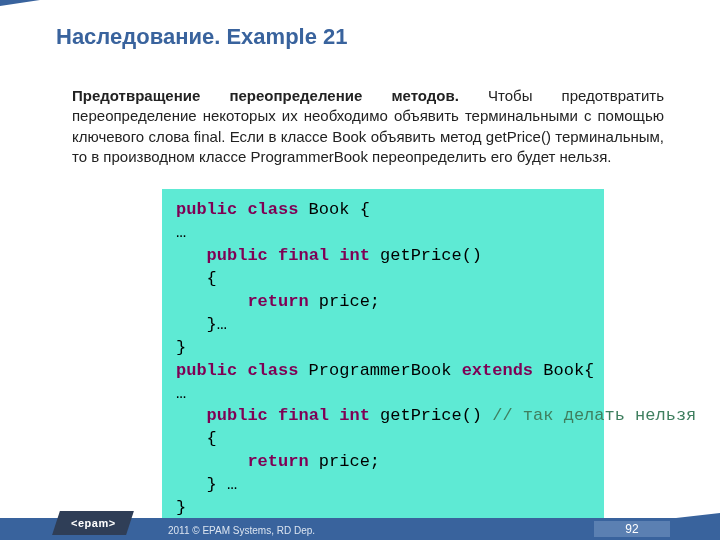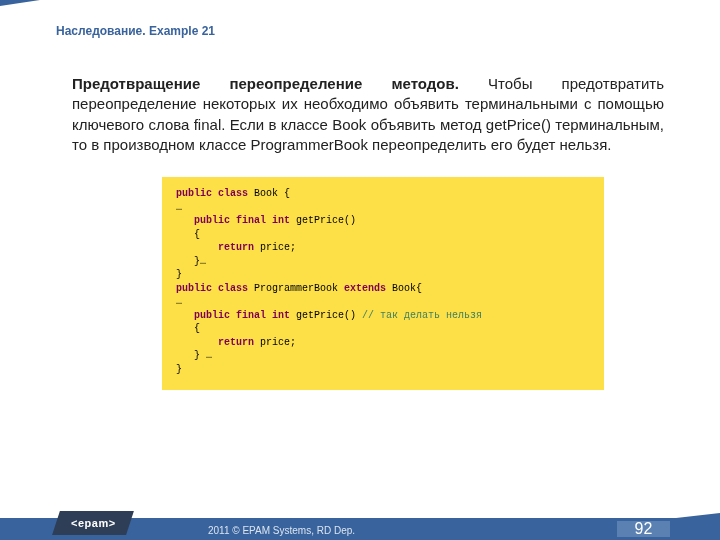--- a/index.html
+++ b/index.html
@@ -4,40 +4,40 @@
 <style>
   * { margin: 0; padding: 0; box-sizing: border-box; }
   body {
     width: 720px; height: 540px;
     font-family: Arial, Helvetica, sans-serif;
     background: #fff; position: relative;
     overflow: hidden;
   }
   .title {
     color: #39639d;
-    font-size: 12px;
+    font-size: 22px;
     font-weight: bold;
     padding: 24px 0 0 56px;
   }
   .body-wrap {
     padding: 36px 56px 0 72px;
   }
   .para {
     font-size: 15px;
     line-height: 1.35;
     text-align: justify;
     color: #222;
   }
   .para-strong { font-weight: bold; }
   .code-block {
     margin: 22px 60px 0 90px;
-    background: #fde047;
+    background: #5eead4;
     padding: 10px 14px 14px;
     font-family: "Courier New", Courier, monospace;
-    font-size: 10px;
+    font-size: 17px;
     line-height: 1.35;
     color: #222;
     white-space: pre;
   }
   .k { color: #7f0055; font-weight: bold; }   
   .n { color: #000; }
   .c { color: #3f7f5f; }                       
   .footer {
     position: absolute;
     left: 0; right: 0; bottom: 0;
@@ -58,28 +58,28 @@
     display: flex; align-items: center; justify-content: center;
   }
   .logo span {
     transform: skewX(18deg);
     color: #fff; font-size: 11px; font-weight: bold;
     letter-spacing: 0.5px;
   }
   .copyright {
     position: absolute;
     left: 168px; bottom: 4px;
-    color: #dbe4f0; font-size: 10px; margin-left: 40px;
+    color: #dbe4f0; font-size: 10px;
   }
   .pagebox {
     position: absolute;
     right: 50px; bottom: 3px;
-    width: 53px; height: 16px;
+    width: 76px; height: 16px;
     background: #5b80b2;
-    color: #fff; font-size: 16px;
+    color: #fff; font-size: 12px;
     text-align: center; line-height: 16px;
   }
   .blue-tri-tl {
     position: absolute;
     left: 0; top: 0;
     width: 0; height: 0;
     border-top: 6px solid #39639d;
     border-right: 40px solid transparent;
   }
   .blue-tri-br {

